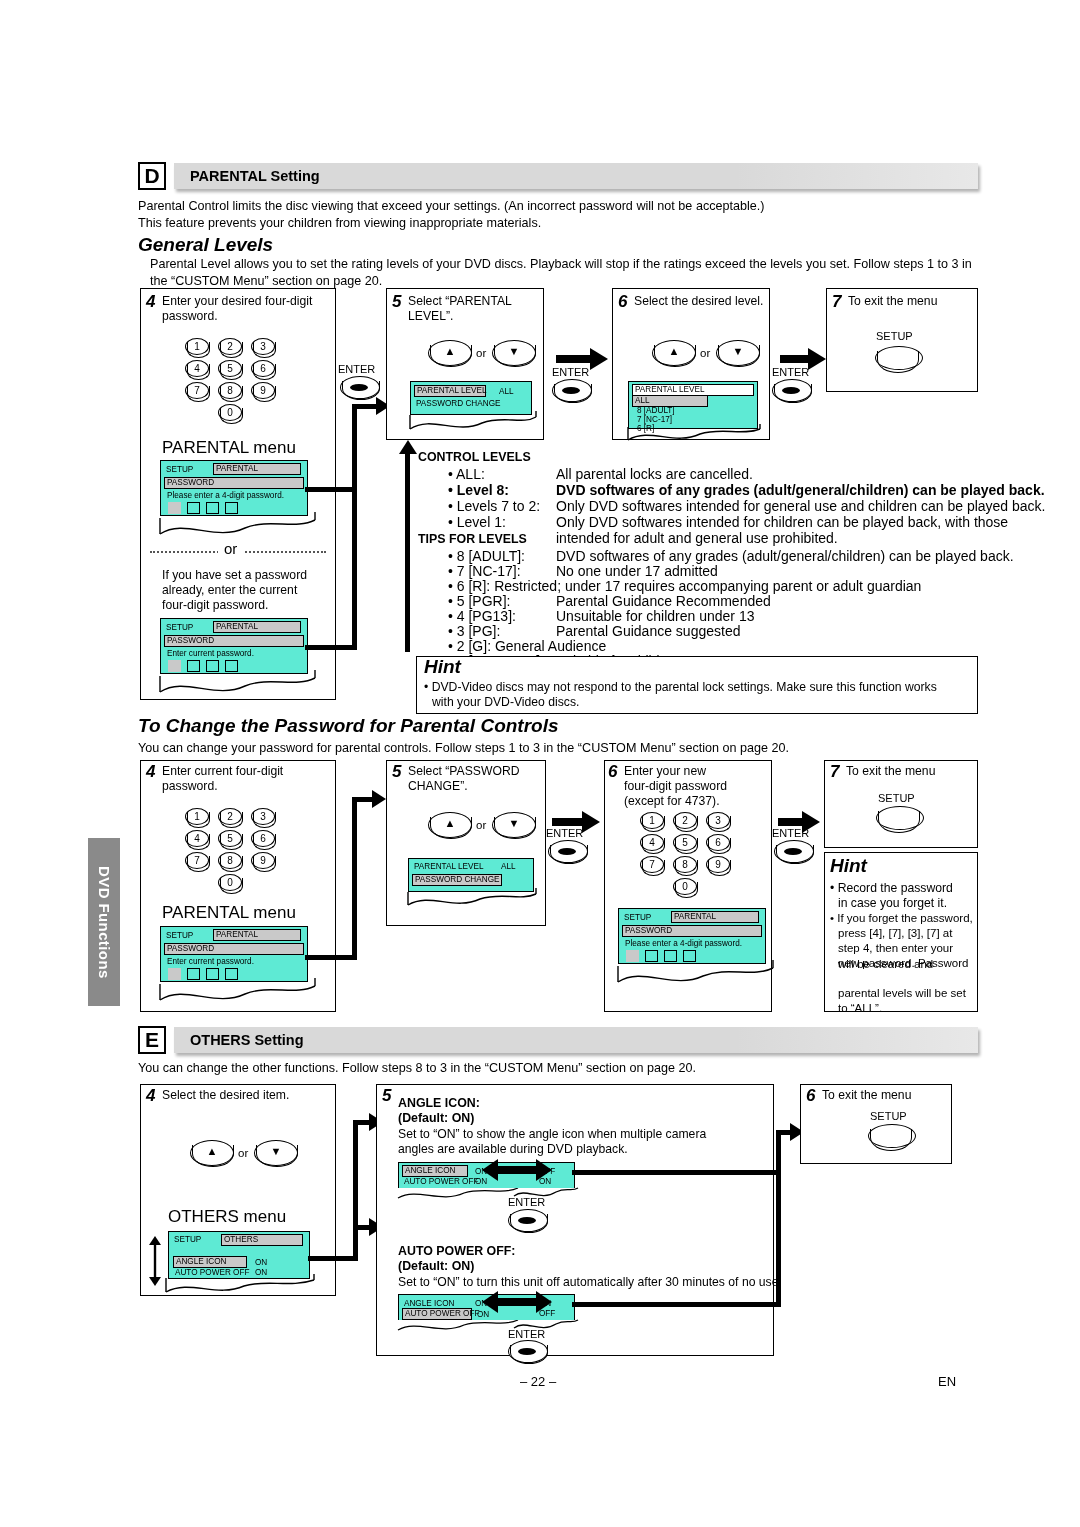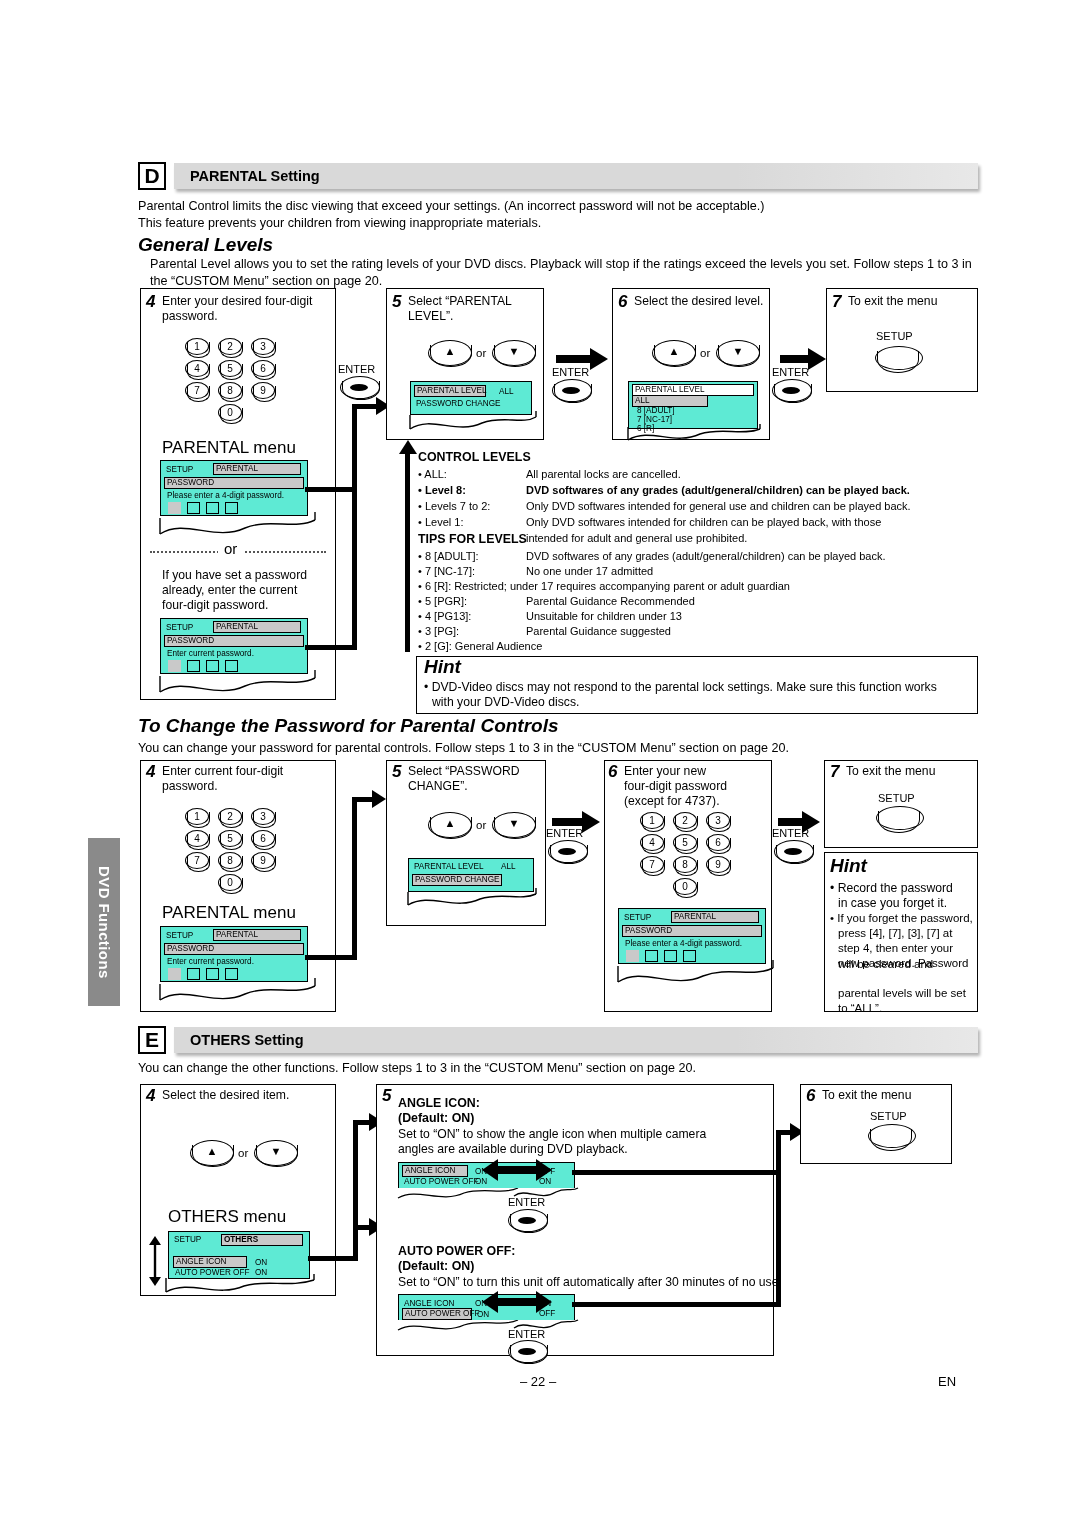--- a/index.html
+++ b/index.html
@@ -102,21 +102,21 @@
     border-left:14px solid #000; }
   .arrowU { position:absolute; width:0; height:0;
     border-left:9px solid transparent; border-right:9px solid transparent;
     border-bottom:14px solid #000; }
   .arrowL { position:absolute; width:0; height:0;
     border-top:9px solid transparent; border-bottom:9px solid transparent;
     border-right:14px solid #000; }
 
   
   .listhead { position:absolute; font-weight:bold; font-size:12.4px; }
-  .lrow { position:absolute; font-size:11px; line-height:16px; white-space:nowrap; }
+  .lrow { position:absolute; font-size:14px; line-height:16px; white-space:nowrap;margin-left:30px; }
   .lrow .term { display:inline-block; width:108px; }
   .lrow .desc { display:inline-block; }
 
   
   .hintbox { position:absolute; border:1.6px solid #000; background:#fff; }
   .hint-t { position:absolute; font-weight:bold; font-style:italic; font-size:19px; }
   .hint-b { position:absolute; font-size:12.2px; line-height:16px; }
 
   .footer-page { position:absolute; font-size:13px; }
   .footer-en { position:absolute; font-size:13px; }
@@ -440,39 +440,39 @@
   <div class="hint-b" style="left:838px; top:940px; font-size:11.5px;">step 4, then enter your</div>
   <div class="hint-b" style="left:838px; top:955px; font-size:11.5px;">new password. Password</div>
   <div class="hint-b" style="left:838px; top:956px; font-size:11.5px;">will be cleared and</div>
   <div class="hint-b" style="left:838px; top:985px; font-size:11.5px;">parental levels will be set</div>
   <div class="hint-b" style="left:838px; top:1000px; font-size:11.5px;">to “ALL”.</div>
 
   <div class="sec-head" style="left:138px; top:1026px; width:840px;">
     <div class="sec-letter">E</div>
     <div class="sec-bar">OTHERS Setting</div>
   </div>
-  <div class="para" style="left:138px; top:1060px; width:850px;">You can change the other functions. Follow steps 1 to 3 in the “CUSTOM Menu” section on page 20.</div>
+  <div class="para" style="left:138px; top:1060px; width:850px;">You can change the other functions. Follow steps 8 to 3 in the “CUSTOM Menu” section on page 20.</div>
 
   <div class="box" style="left:140px; top:1084px; width:196px; height:212px;"></div>
   <div class="stepnum" style="left:146px; top:1086px;">4</div>
   <div class="steptxt" style="left:162px; top:1088px;">Select the desired item.</div>
 
   <div class="bigkey" style="left:190px; top:1140px;">
       <div class="glyph">▲</div>
     </div>
   <div class="ortxt" style="left:238px; top:1147px;">or</div>
   <div class="bigkey" style="left:254px; top:1140px;">
       <div class="glyph">▼</div>
     </div>
 
   <div class="menu-title" style="left:168px; top:1207px;">OTHERS menu</div>
 
   <div class="osd" style="left:168px; top:1231px; width:142px; height:48px;">
     <div class="osd-row" style="left:5px; top:3px;">SETUP</div>
-    <div class="osd-row osd-hl" style="left:52px; top:2px; width:82px;font-weight:bold;">OTHERS</div>
+    <div class="osd-row osd-hl" style="left:52px; top:2px; width:82px;">OTHERS</div>
     <div class="osd-row osd-hl" style="left:4px; top:24px; width:74px;">ANGLE ICON</div>
     <div class="osd-row" style="left:86px; top:26px;">ON</div>
     <div class="osd-row" style="left:6px; top:36px;">AUTO POWER OFF</div>
     <div class="osd-row" style="left:86px; top:36px;">ON</div>
   </div>
   <svg class="wave" style="left:162px; top:1274px;" width="158" height="28">
     <path d="M4,18 C28,5 54,24 82,12 C104,5 128,14 152,6" fill="none" stroke="#000" stroke-width="1.4"></path>
     <path d="M4,18 L4,4" fill="none" stroke="#000" stroke-width="1.4"></path>
     <path d="M152,6 L152,0" fill="none" stroke="#000" stroke-width="1.4"></path>
   </svg>

